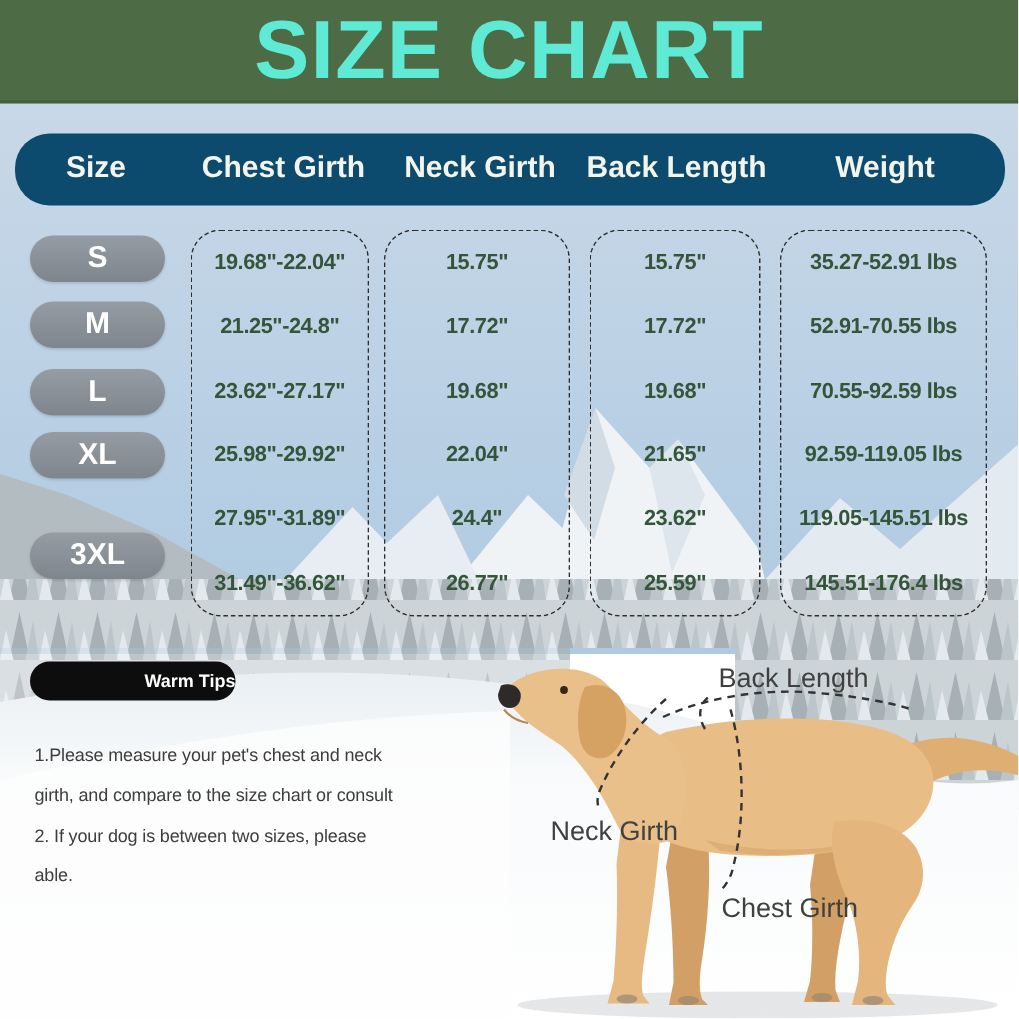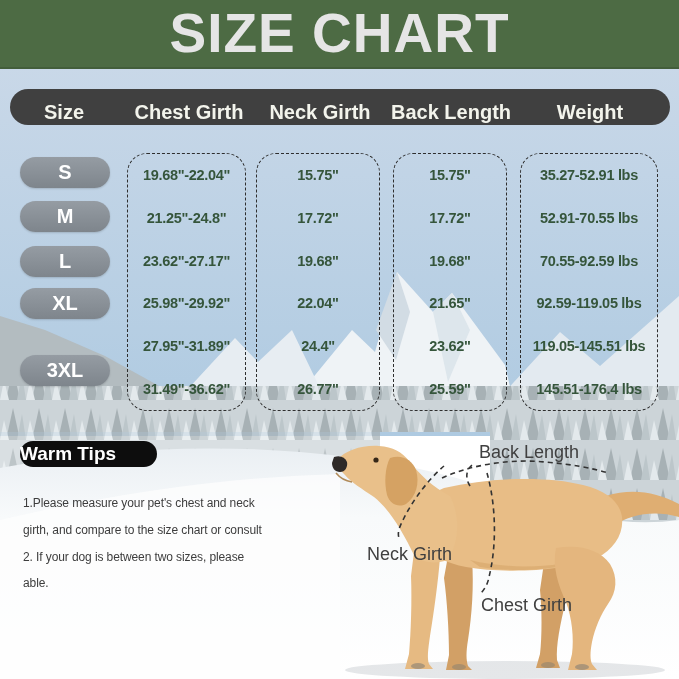--- a/index.html
+++ b/index.html
@@ -12,28 +12,28 @@
   
   #bg-svg{position:absolute;left:0;top:0;width:679px;height:679px;z-index:0;}
 
   
   .banner{
     left:0;top:0;width:679px;height:67px;background:#4d6b44;
     display:flex;align-items:center;justify-content:center;z-index:3;
     border-bottom:2px solid rgba(0,0,0,0.12);
   }
   .banner .title{
-    color:#e5e5e5;font-weight:bold;font-size:55px;letter-spacing:1px;
+    color:#5eead4;font-weight:bold;font-size:55px;letter-spacing:1px;
     font-family:"Liberation Sans",sans-serif;line-height:1;
   }
 
   
   .header-pill{
-    left:10px;top:89px;width:660px;height:36px;border-radius:23px;
-    background:#404040;z-index:3;
+    left:10px;top:89px;width:660px;height:48px;border-radius:23px;
+    background:#0c4a6e;z-index:3;
   }
   .header-pill span{
     position:absolute;top:0;height:46px;line-height:46px;transform:translateX(-50%);
     color:#f3f4ec;font-weight:bold;font-size:20px;white-space:nowrap;
   }
 
   
   .size-badge{
     left:20px;width:90px;height:31px;border-radius:16px;
     background:linear-gradient(#959ca3,#7e858c);
@@ -49,22 +49,22 @@
   }
   .dash-box .cell{
     flex:1;display:flex;align-items:center;justify-content:center;
     color:#35553b;font-weight:bold;font-size:14.5px;letter-spacing:-0.3px;
     white-space:nowrap;
   }
 
   
   .warm-pill{
     left:20px;top:441px;width:137px;height:26px;border-radius:13px;
-    background:#0d0d0d;color:#ffffff;font-weight:bold;font-size:19px;
-    display:flex;align-items:center;justify-content:flex-start;z-index:4;
+    background:#0d0d0d;color:#ffffff;font-weight:bold;font-size:12px;
+    display:flex;align-items:center;justify-content:flex-end;z-index:4;
   }
   .tips{
     left:23px;top:490px;width:380px;z-index:4;
     color:#3d3d3d;font-size:12px;letter-spacing:-0.1px;
   }
   .tips .tip-line{height:26.8px;line-height:26.8px;white-space:nowrap;}
 
   
   .measure-label{
     z-index:4;color:#404040;font-size:18px;white-space:nowrap;

